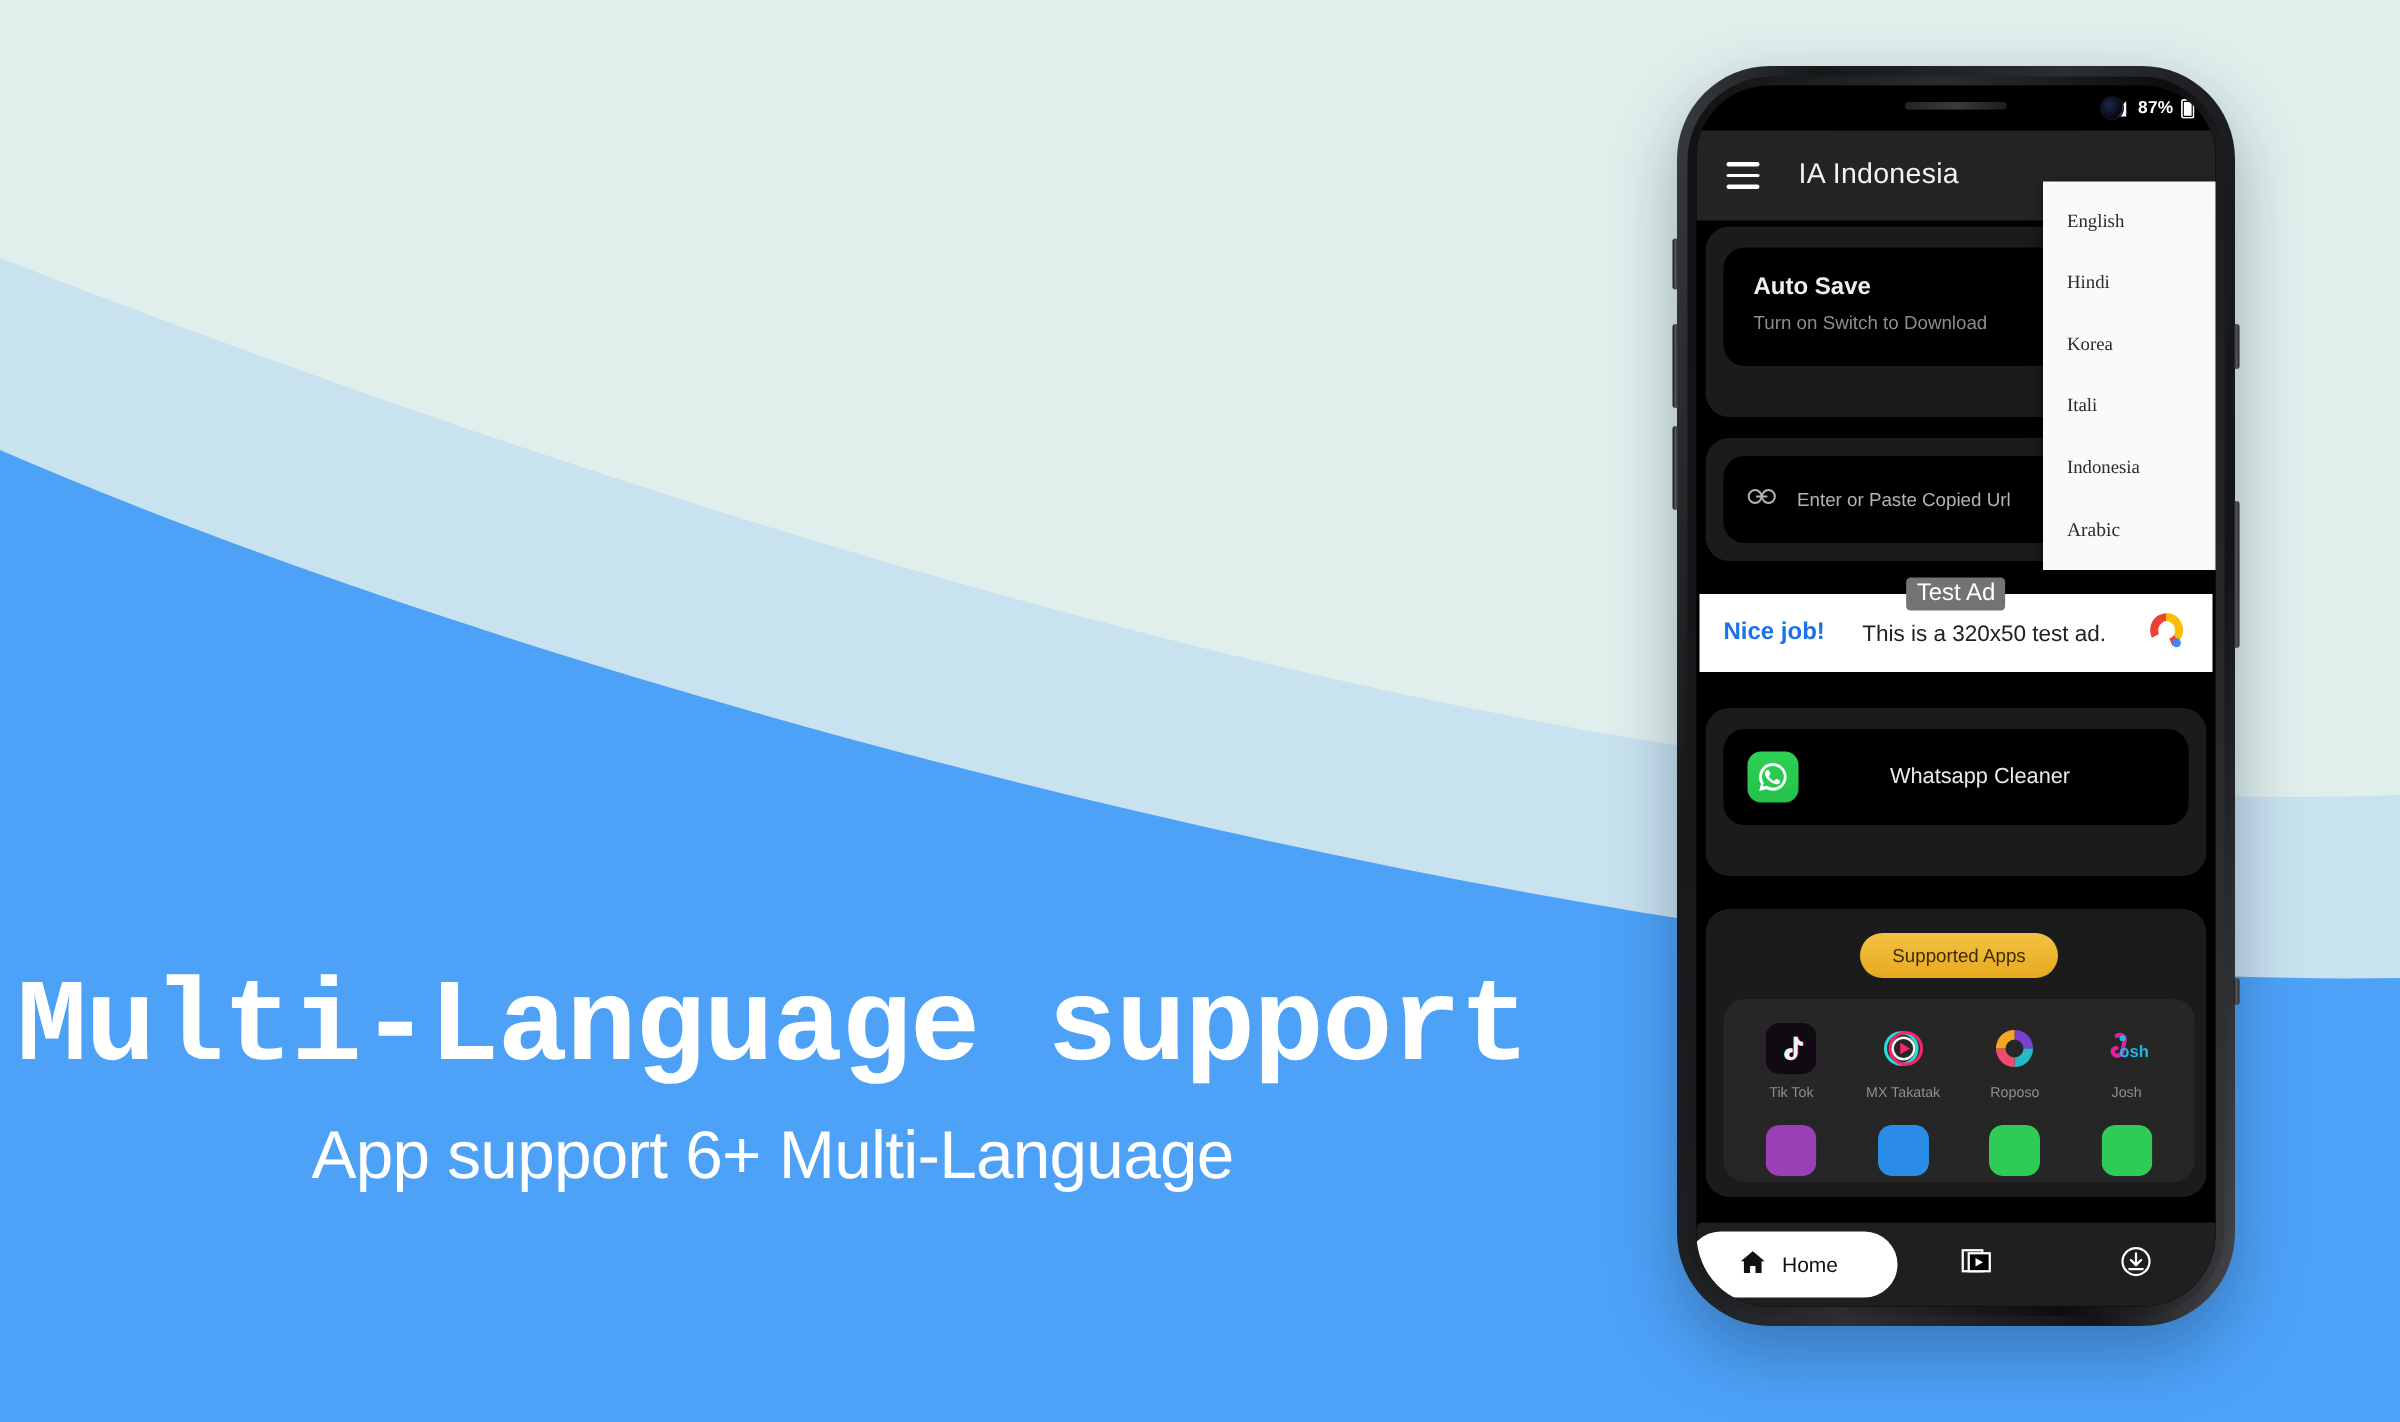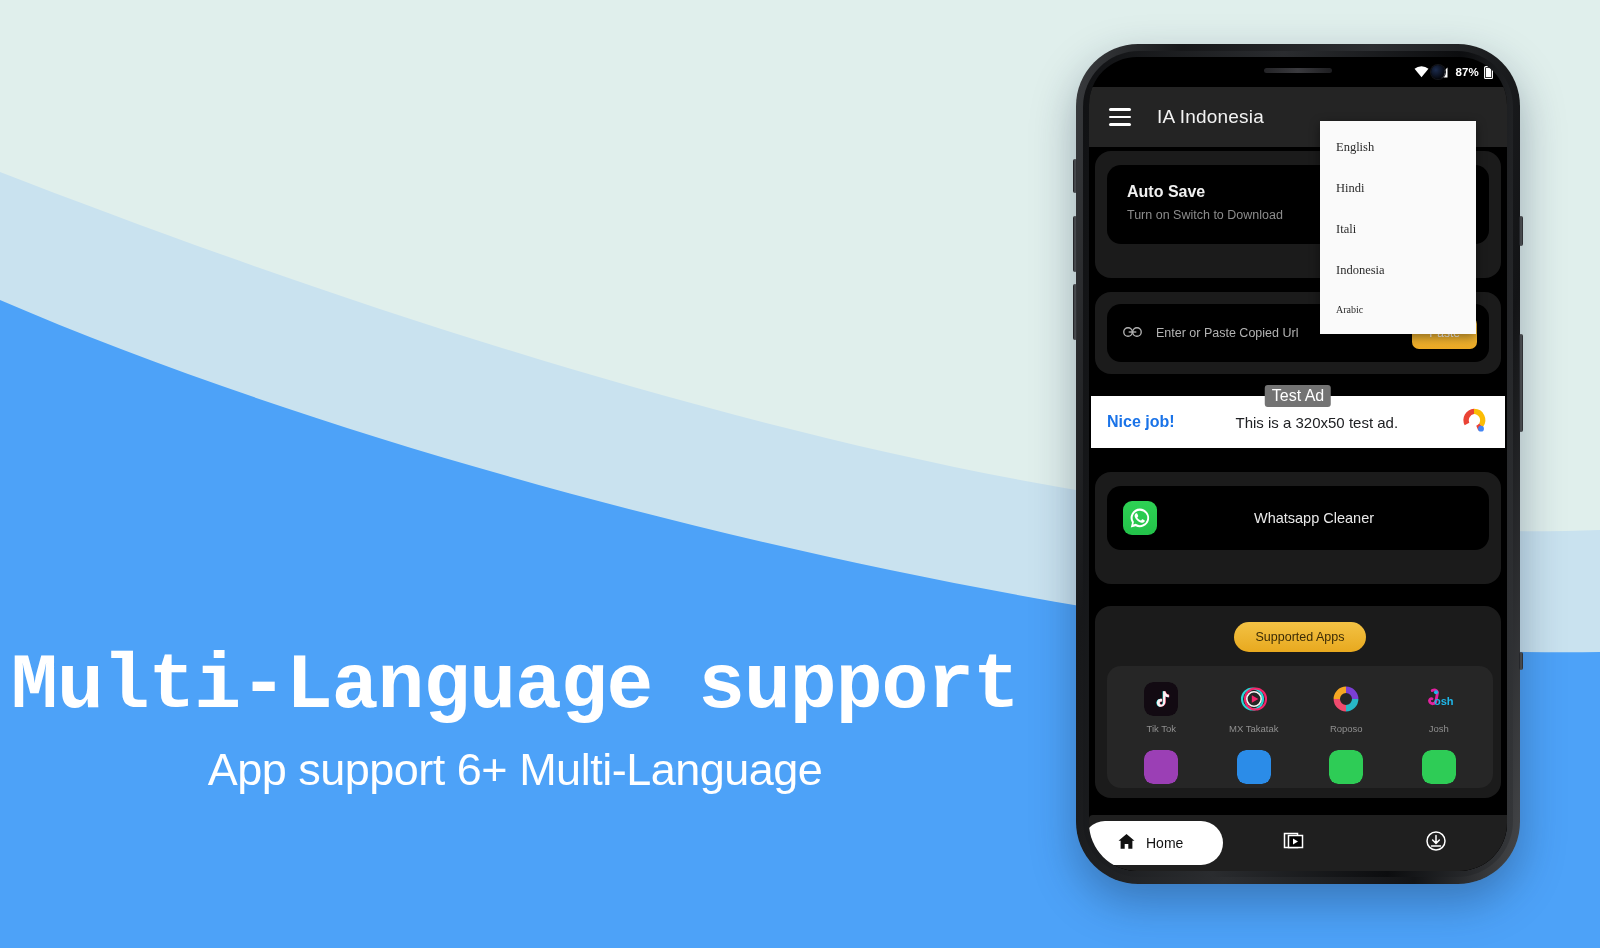--- a/index.html
+++ b/index.html
@@ -20,22 +20,22 @@
     letter-spacing:-1px; line-height:1.05;
     font-family:Liberation Mono, monospace;
   }
   .promo-sub {
     margin-top:16px; font-size:45px; color:#ffffff; font-weight:400;
     letter-spacing:-0.5px;
   }
 
   
   #phone {
-    position:absolute; left:1076px; top:44px;
-    width:444px; height:840px;
+    position:absolute; left:1118px; top:44px;
+    width:372px; height:840px;
   }
   .phone-outer {
     position:absolute; inset:0;
     border-radius:62px;
     background:linear-gradient(100deg,#3a3c3f 0%,#17181a 18%,#2c2e31 50%,#131416 82%,#46484b 100%);
     box-shadow:0 18px 44px rgba(20,40,70,.35);
   }
   .phone-mid {
     position:absolute; left:7px; top:7px; right:7px; bottom:7px;
     border-radius:56px;
@@ -395,19 +395,20 @@
             <path d="M11 5.5 V13 M7.6 10 L11 13.4 L14.4 10 M6.5 16 H15.5" fill="none" stroke="#fff" stroke-width="1.5" stroke-linecap="round"></path>
           </svg>
         </span>
       </div>
     </div>
 
     <div id="lang-menu" style="position:absolute;left:231px;top:64px;width:156px;background:#fafafa;z-index:30;box-shadow:0 3px 10px rgba(0,0,0,.45);padding:6px 0;font-family:Liberation Serif, serif;">
 
     <div class="lang-item" style="padding: 13px 16px; font-size: 12.5px; color: rgb(43, 43, 43); cursor: pointer;">English</div>
         <div class="lang-item" style="padding: 13px 16px; font-size: 12.5px; color: rgb(43, 43, 43); cursor: pointer;">Hindi</div>
+        <div class="lang-item" style="padding: 13px 16px; font-size: 12.5px; color: rgb(43, 43, 43); cursor: pointer;">Korea</div>
         <div class="lang-item" style="padding: 13px 16px; font-size: 12.5px; color: rgb(43, 43, 43); cursor: pointer;">Itali</div>
         <div class="lang-item" style="padding: 13px 16px; font-size: 12.5px; color: rgb(43, 43, 43); cursor: pointer;">Indonesia</div>
-        <div class="lang-item" style="padding: 13px 16px; font-size: 10px; color: rgb(43, 43, 43); cursor: pointer;">Arabic</div>
+        <div class="lang-item" style="padding: 13px 16px; font-size: 13px; color: rgb(43, 43, 43); cursor: pointer;">Arabic</div>
       </div>
 
   </div>
 </div>
 
 </body></html>

